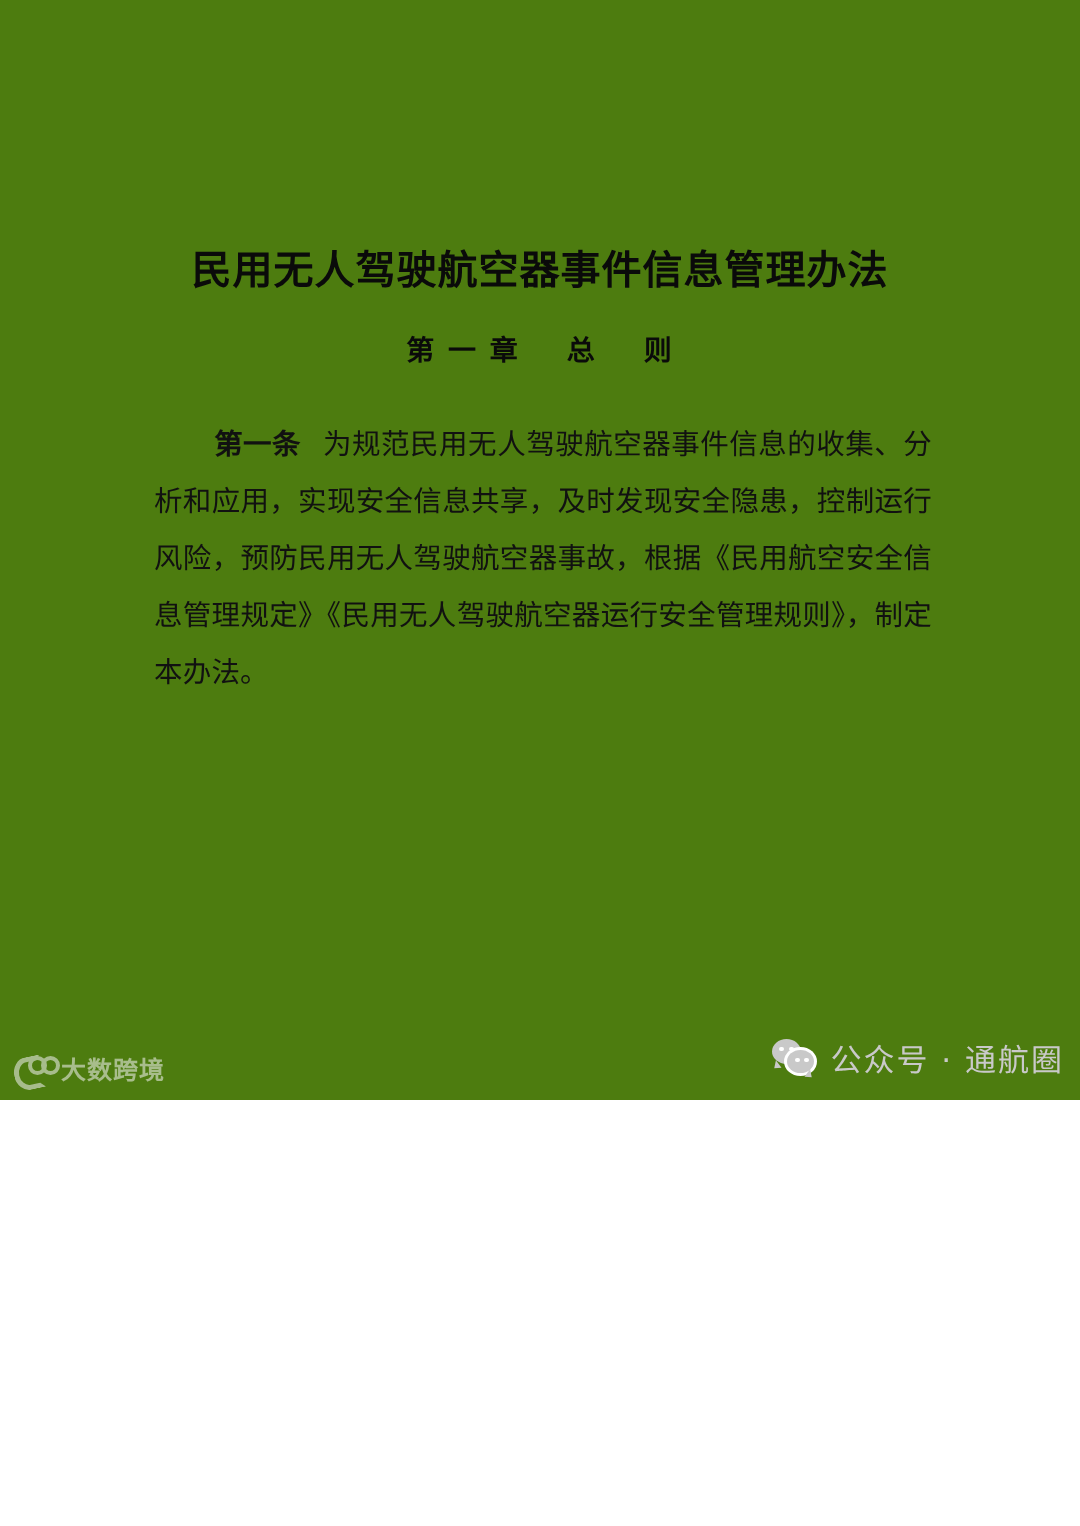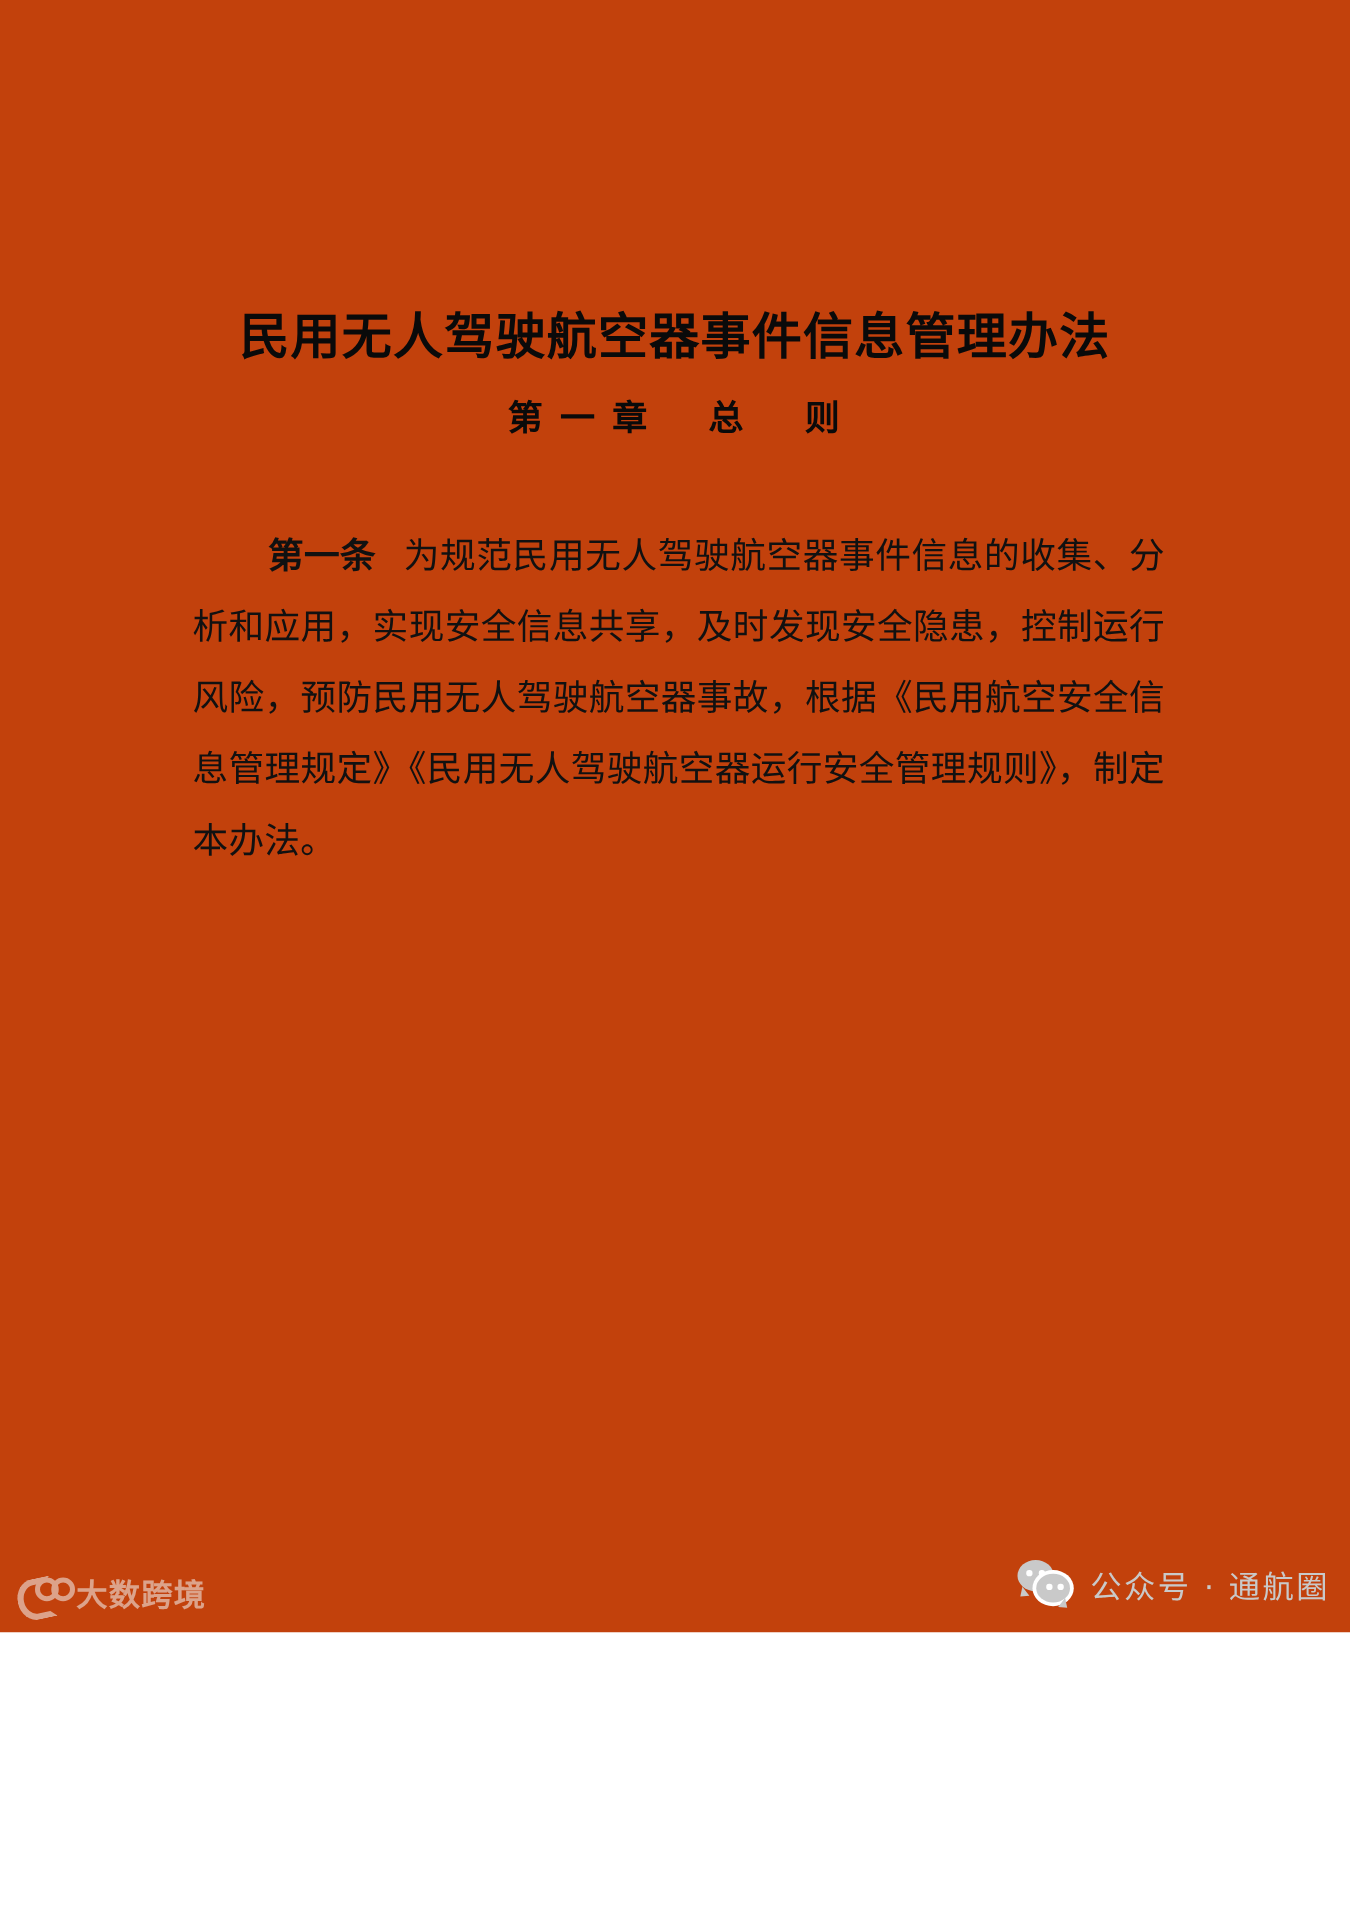--- a/index.html
+++ b/index.html
@@ -8,23 +8,23 @@
     padding: 0;
     background: #ffffff;
   }
   body {
     font-family: "DejaVu Serif", "Liberation Serif", serif;
     color: #000000;
   }
   .page {
     position: relative;
     width: 1080px;
-    height: 1306px;
+    height: 1100px;
     margin: 0 auto;
-    background: #c2410c;
+    background: #4d7c0f;
     overflow: hidden;
     box-sizing: border-box;
   }
 
   
   .doc-title {
     position: absolute;
     top: 218px;
     left: 0;
     width: 1080px;
@@ -34,21 +34,21 @@
     font-size: 40px;
     letter-spacing: 1px;
     line-height: 1.25;
     color: #0a0a0a;
     white-space: nowrap;
   }
 
   
   .chapter-heading {
     position: absolute;
-    top: 312px;
+    top: 328px;
     left: 0;
     width: 1080px;
     text-align: center;
     font-family: "DejaVu Sans", "Liberation Sans", sans-serif;
     font-weight: 700;
     font-size: 28px;
     letter-spacing: 2px;
     color: #0a0a0a;
     white-space: pre;
   }
@@ -216,21 +216,21 @@
     background: #ffffff;
     border-radius: 50%;
     z-index: 3;
   }
   .wechat-icon .eye.e1 { left: 7px;  top: 8px; }
   .wechat-icon .eye.e2 { left: 17px; top: 8px; }
   .wechat-icon .eye.e3 { left: 23px; top: 19px; }
   .wechat-icon .eye.e4 { left: 32px; top: 19px; }
   .wm-right-text {
     font-family: "DejaVu Sans", "Liberation Sans", sans-serif;
-    font-size: 25px;
+    font-size: 31px;
     color: #c9c9c9;
     letter-spacing: 2px;
     white-space: nowrap;
   }
 </style>
 </head>
 <body>
 
 <div class="page">
 

